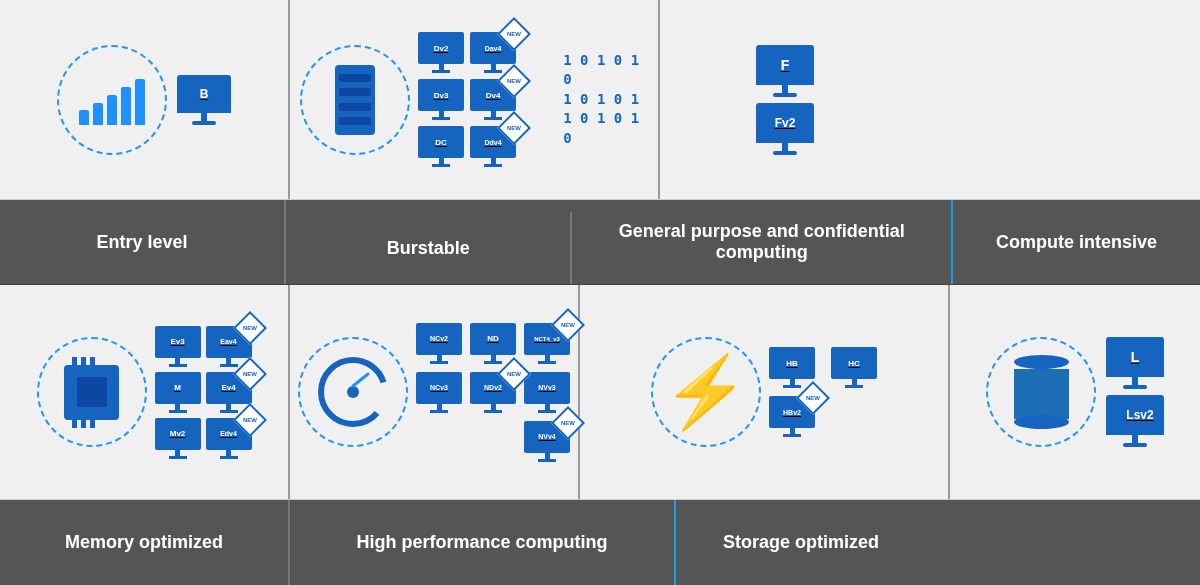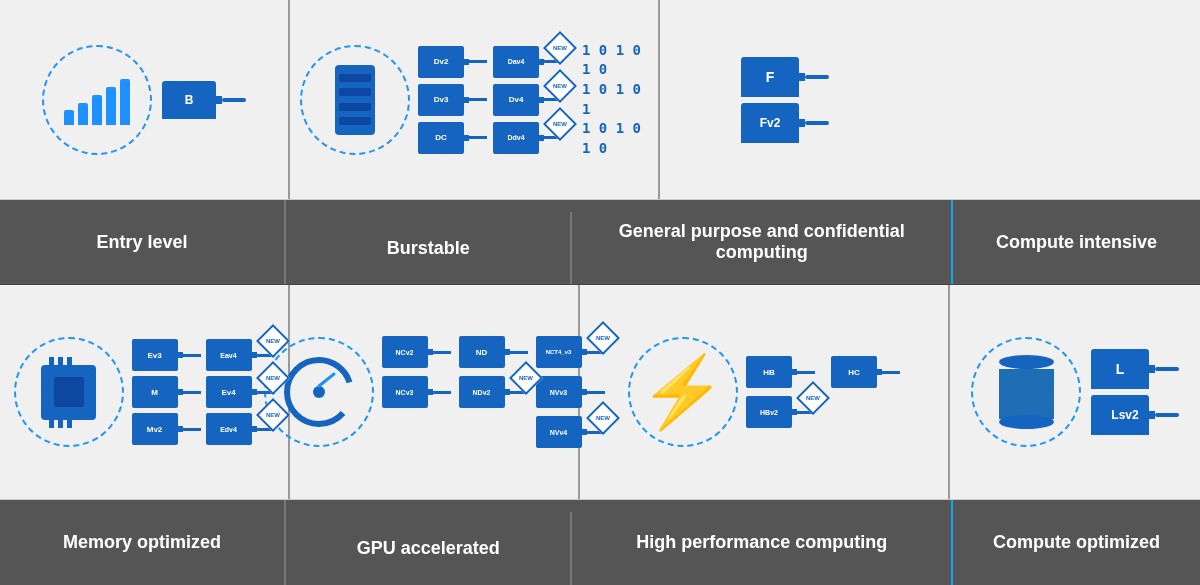--- a/index.html
+++ b/index.html
@@ -179,22 +179,23 @@
     .new-badge-text {
       transform: rotate(-45deg);
       font-size: 6px;
       font-weight: bold;
       color: #1565C0;
     }
 
     .monitor-wrapper {
       position: relative;
       display: inline-flex;
-      flex-direction: row;
-      align-items: center;
+      flex-direction: column;
+      align-items: center;
+      text-decoration: underline;
     }
 
     
     .binary-display {
       font-family: monospace;
       font-size: 14px;
       color: #1565C0;
       font-weight: bold;
       line-height: 1.4;
     }
@@ -715,24 +716,21 @@
         </div>
       </div>
     </div>
 
   </div>
 
   <div class="label-row-bottom">
     <div class="label-col col1">
       <span>Memory optimized</span>
     </div>
-    <div class="label-col col2">
-      <span>GPU accelerated</span>
-    </div>
     <div class="label-col col3">
       <span>High performance computing</span>
     </div>
     <div class="label-col col4">
-      <span>Compute optimized</span>
+      <span>Storage optimized</span>
     </div>
   </div>
 
 </div>
 
 </body></html>

